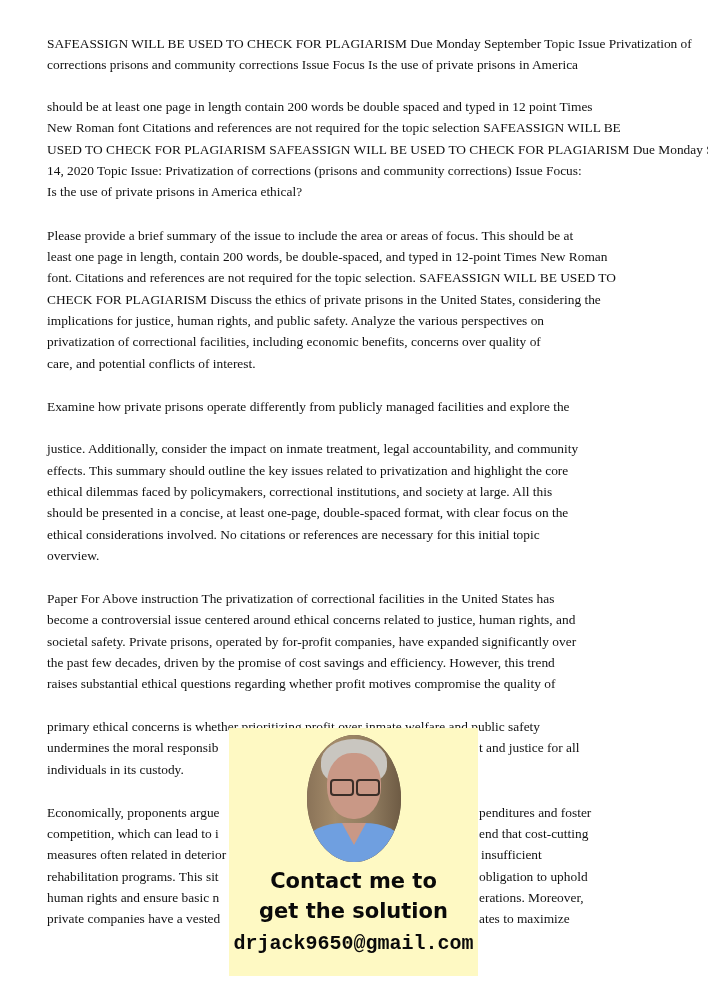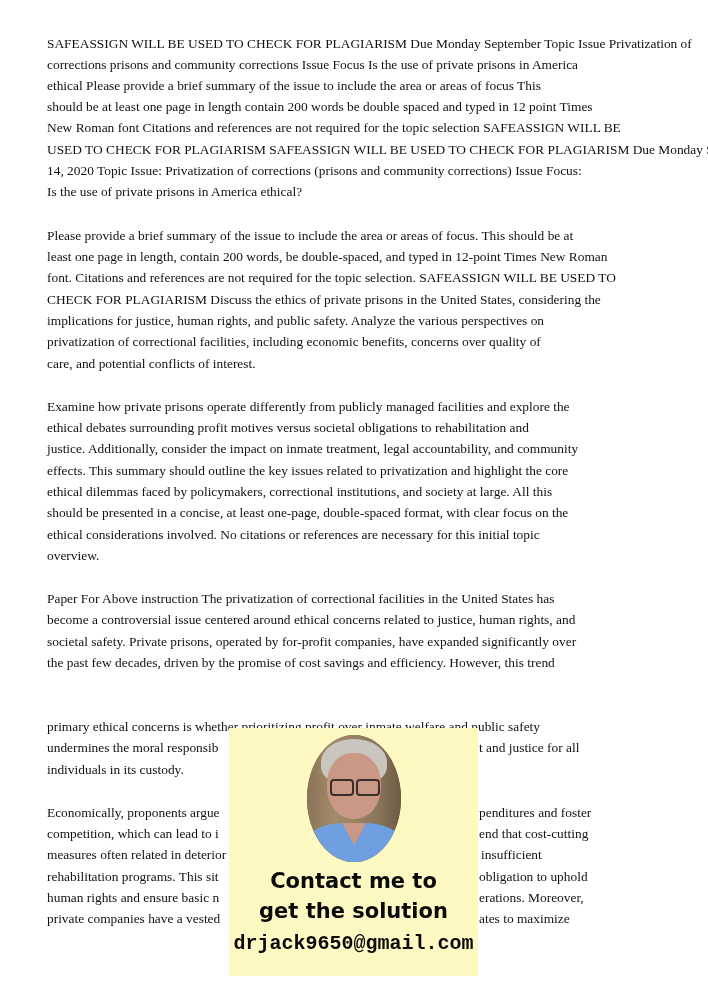--- a/index.html
+++ b/index.html
@@ -114,48 +114,47 @@
       color: #0a0a0a;
     }
   </style>
 </head>
 <body>
 
 <div class="page">
 
   <div class="line" style="top:36px">SAFEASSIGN WILL BE USED TO CHECK FOR PLAGIARISM Due Monday September Topic Issue Privatization of</div>
   <div class="line" style="top:57px">corrections prisons and community corrections Issue Focus Is the use of private prisons in America</div>
-  <div class="line" style="top:78px">ethical Please provide a brief summary of the issue to include the area or areas of focus This</div>
   <div class="line" style="top:99px">should be at least one page in length contain 200 words be double spaced and typed in 12 point Times</div>
   <div class="line" style="top:120px">New Roman font Citations and references are not required for the topic selection SAFEASSIGN WILL BE</div>
   <div class="line" style="top:142px">USED TO CHECK FOR PLAGIARISM SAFEASSIGN WILL BE USED TO CHECK FOR PLAGIARISM Due Monday September</div>
   <div class="line" style="top:163px">14, 2020 Topic Issue: Privatization of corrections (prisons and community corrections) Issue Focus:</div>
   <div class="line" style="top:184px">Is the use of private prisons in America ethical?</div>
 
   <div class="line" style="top:228px">Please provide a brief summary of the issue to include the area or areas of focus. This should be at</div>
   <div class="line" style="top:249px">least one page in length, contain 200 words, be double-spaced, and typed in 12-point Times New Roman</div>
   <div class="line" style="top:270px">font. Citations and references are not required for the topic selection. SAFEASSIGN WILL BE USED TO</div>
   <div class="line" style="top:292px">CHECK FOR PLAGIARISM Discuss the ethics of private prisons in the United States, considering the</div>
   <div class="line" style="top:313px">implications for justice, human rights, and public safety. Analyze the various perspectives on</div>
   <div class="line" style="top:334px">privatization of correctional facilities, including economic benefits, concerns over quality of</div>
   <div class="line" style="top:356px">care, and potential conflicts of interest.</div>
 
   <div class="line" style="top:399px">Examine how private prisons operate differently from publicly managed facilities and explore the</div>
-  <div class="line" style="top:420px">ethical debates surrounding profit motives versus societal obligations to rehabilitation and</div>
   <div class="line" style="top:441px">justice. Additionally, consider the impact on inmate treatment, legal accountability, and community</div>
   <div class="line" style="top:463px">effects. This summary should outline the key issues related to privatization and highlight the core</div>
   <div class="line" style="top:505px">should be presented in a concise, at least one-page, double-spaced format, with clear focus on the</div>
   <div class="line" style="top:484px">ethical dilemmas faced by policymakers, correctional institutions, and society at large. All this</div>
   <div class="line" style="top:527px">ethical considerations involved. No citations or references are necessary for this initial topic</div>
   <div class="line" style="top:548px">overview.</div>
 
   <div class="line" style="top:591px">Paper For Above instruction The privatization of correctional facilities in the United States has</div>
   <div class="line" style="top:612px">become a controversial issue centered around ethical concerns related to justice, human rights, and</div>
   <div class="line" style="top:634px">societal safety. Private prisons, operated by for-profit companies, have expanded significantly over</div>
   <div class="line" style="top:655px">the past few decades, driven by the promise of cost savings and efficiency. However, this trend</div>
+  <div class="line" style="top:676px">raises substantial ethical questions regarding whether profit motives compromise the quality of</div>
   <div class="line" style="top:719px">primary ethical concerns is whether prioritizing profit over inmate welfare and public safety</div>
   <div class="line" style="top:740px">undermines the moral responsib</div>
   <div class="frag-right" style="top:740px; left:479px">t and justice for all</div>
   <div class="line" style="top:762px">individuals in its custody.</div>
 
   <div class="line" style="top:805px">Economically, proponents argue</div>
   <div class="frag-right" style="top:805px; left:479px">penditures and foster</div>
   <div class="line" style="top:826px">competition, which can lead to i</div>
   <div class="frag-right" style="top:826px; left:479px">end that cost-cutting</div>
   <div class="line" style="top:847px">measures often related in deterior</div>

